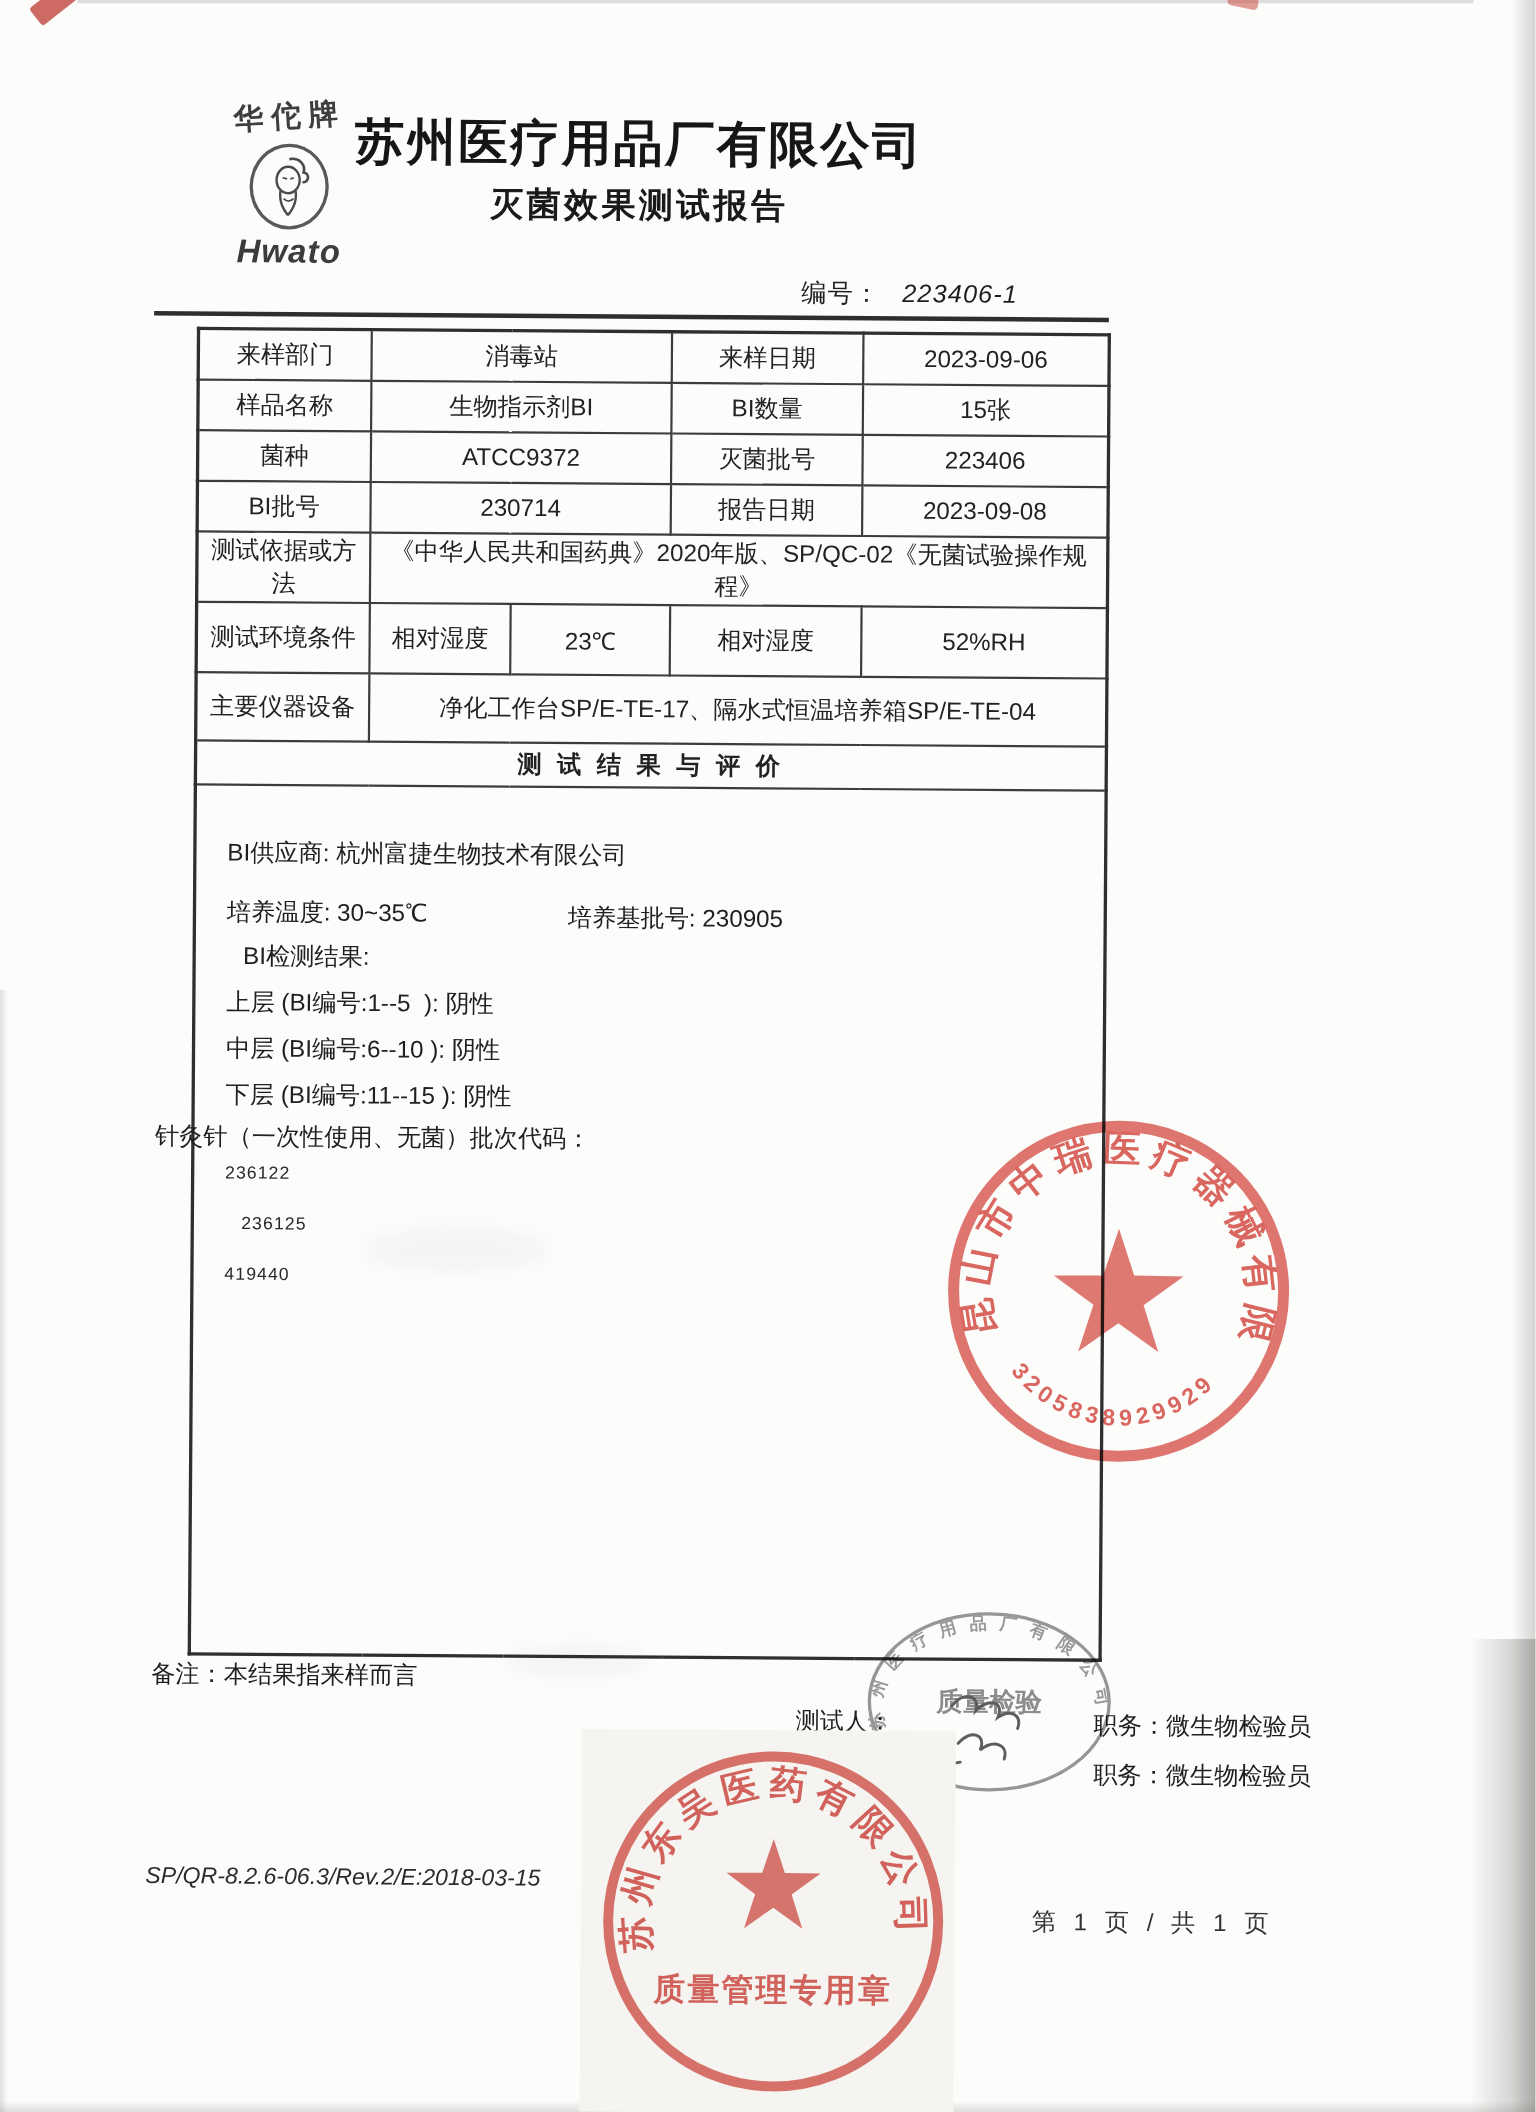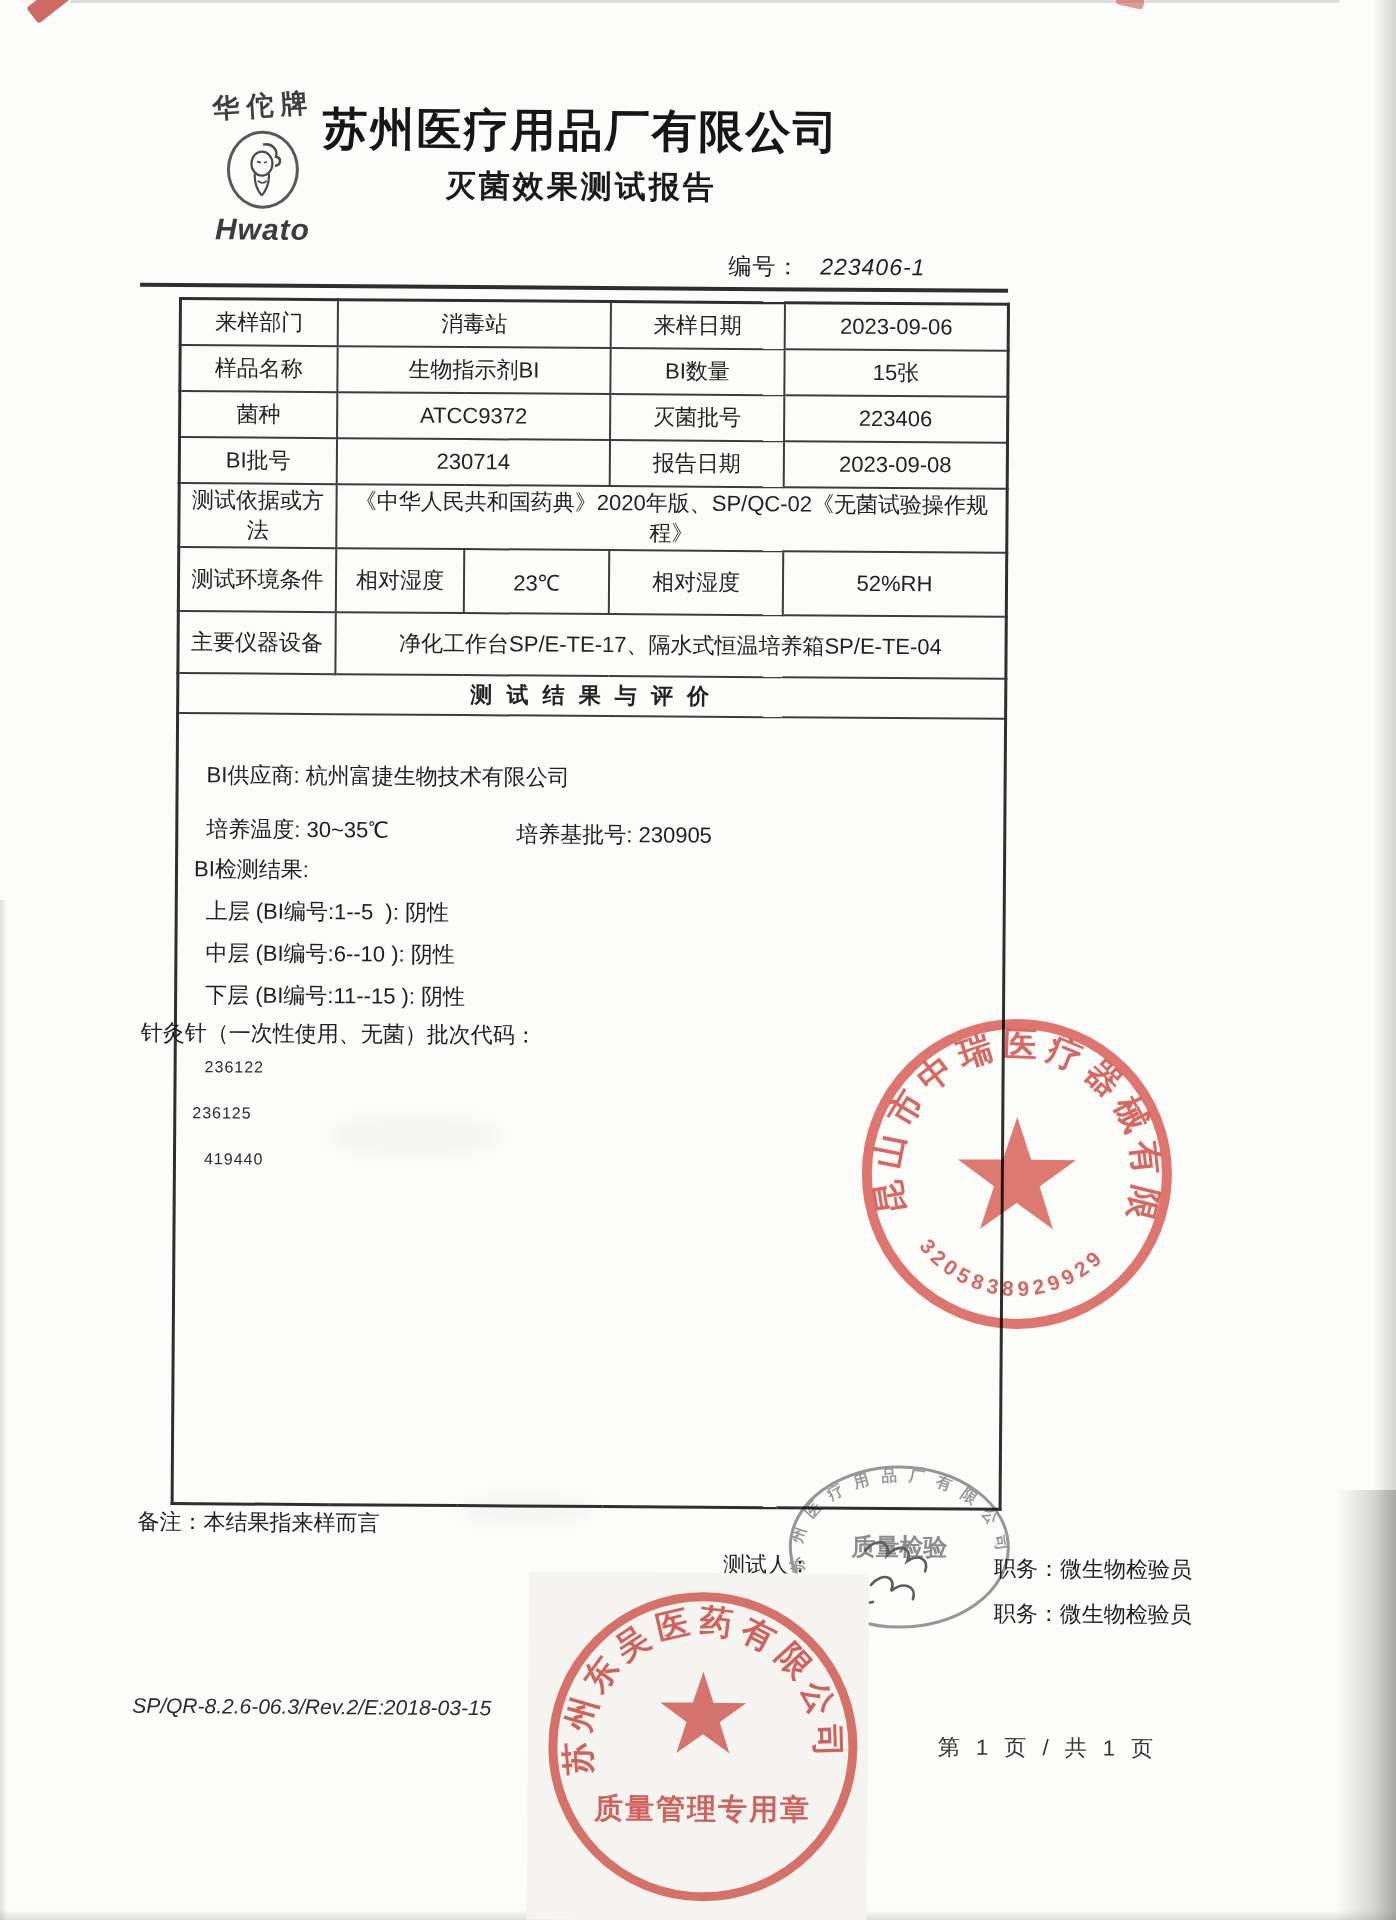--- a/index.html
+++ b/index.html
@@ -145,27 +145,27 @@
       <td colspan="4" class="lft">净化工作台SP/E-TE-17、隔水式恒温培养箱SP/E-TE-04</td>
     </tr>
     <tr class="rh">
       <td colspan="5" class="section">测 试 结 果 与 评 价</td>
     </tr>
     <tr>
       <td colspan="5" class="resultbox">
         <div class="ritem" style="left:28px;top:46px;">BI供应商: 杭州富捷生物技术有限公司</div>
         <div class="ritem" style="left:28px;top:100px;">培养温度: 30~35℃</div>
         <div class="ritem" style="left:338px;top:103px;">培养基批号: 230905</div>
-        <div class="ritem" style="left:16px;top:140px;">BI检测结果:</div>
+        <div class="ritem" style="left:43px;top:140px;">BI检测结果:</div>
         <div class="ritem" style="left:28px;top:182px;">上层 (BI编号:1--5  ): 阴性</div>
         <div class="ritem" style="left:28px;top:224px;">中层 (BI编号:6--10 ): 阴性</div>
         <div class="ritem" style="left:28px;top:266px;">下层 (BI编号:11--15 ): 阴性</div>
         <div class="ritem" style="left:-36px;top:304px;">针灸针（一次性使用、无菌）批次代码：</div>
         <div class="ritem codes" style="left:28px;top:344px;">236122</div>
-        <div class="ritem codes" style="left:16px;top:390px;">236125</div>
+        <div class="ritem codes" style="left:43px;top:390px;">236125</div>
         <div class="ritem codes" style="left:28px;top:436px;">419440</div>
       </td>
     </tr>
   </tbody>
     </table>
 
   <svg class="stamp" style="left:858px;top:1006px;" width="330" height="330" viewBox="0 0 330 330">
     <defs>
       <path id="arcTop1" d="M 54,205 A 118,118 0 1 1 276,205" fill="none"></path>
       <path id="arcBot1" d="M 65,235 A 122,122 0 0 0 265,235" fill="none"></path>

